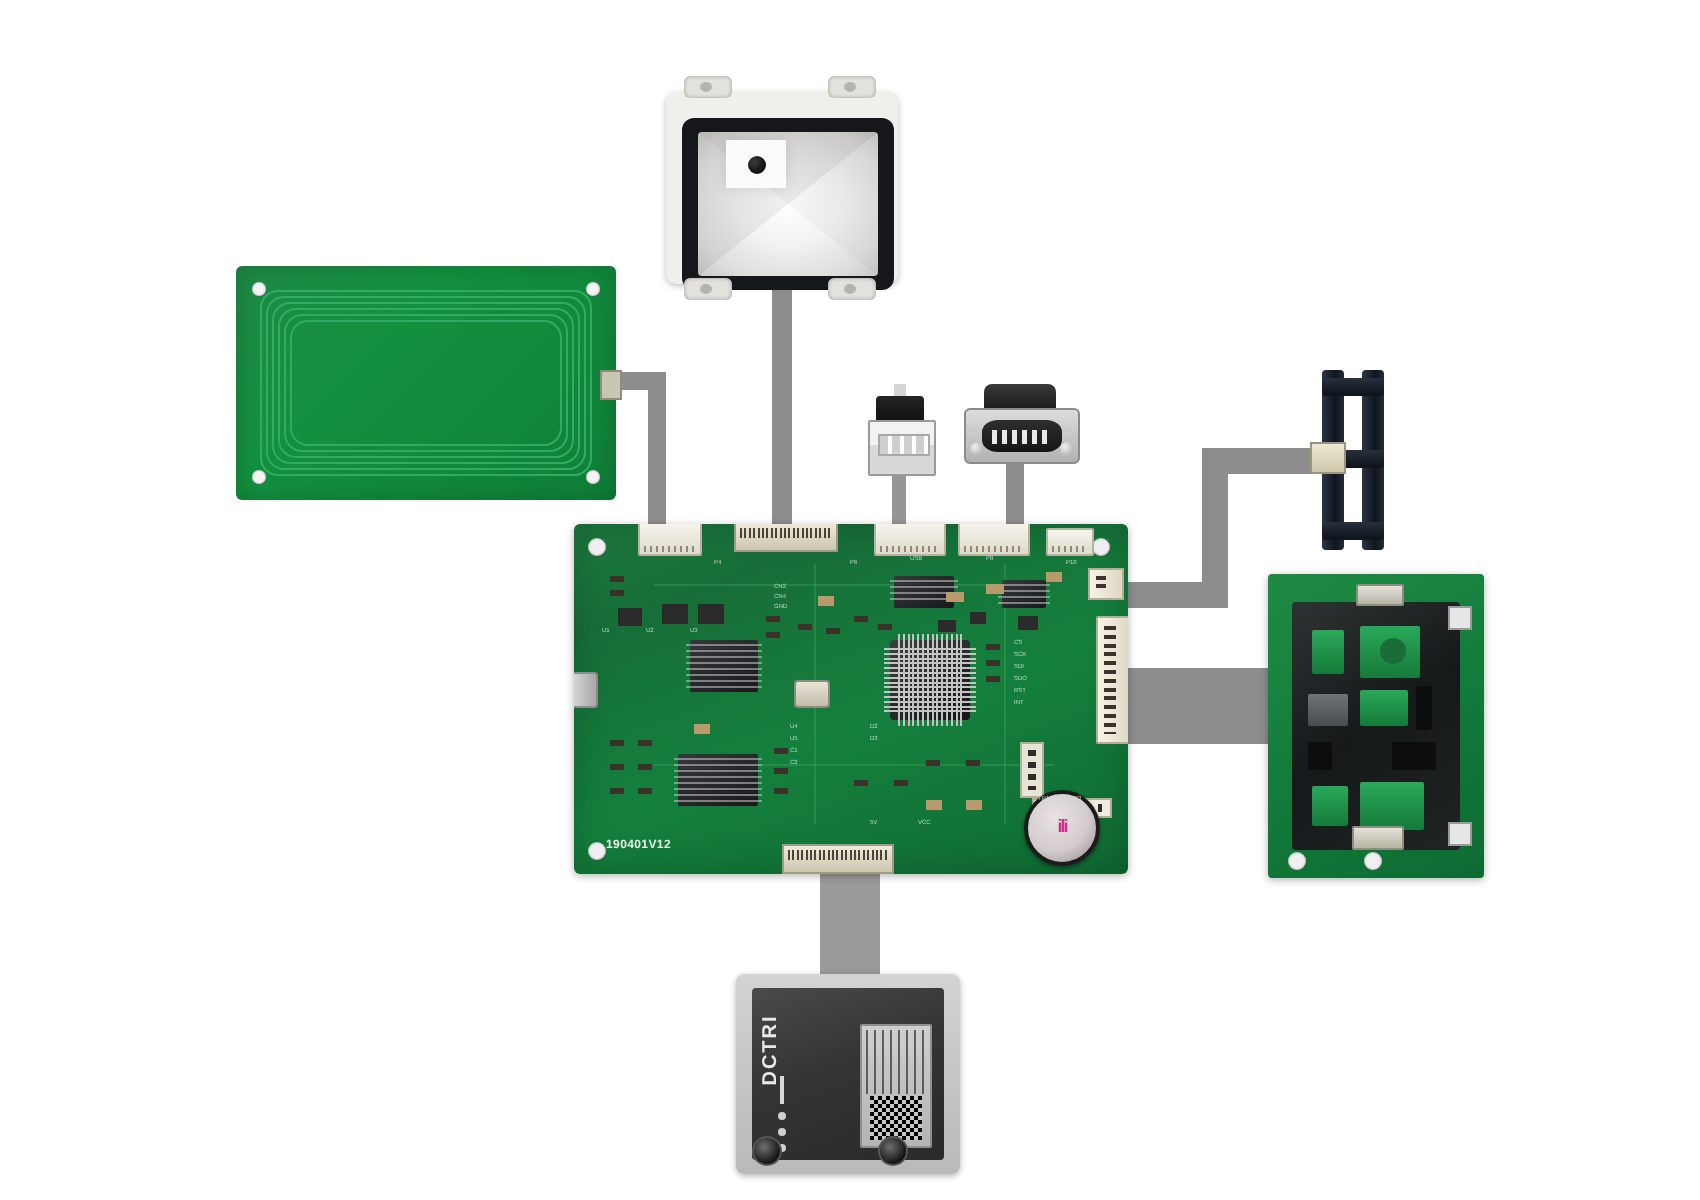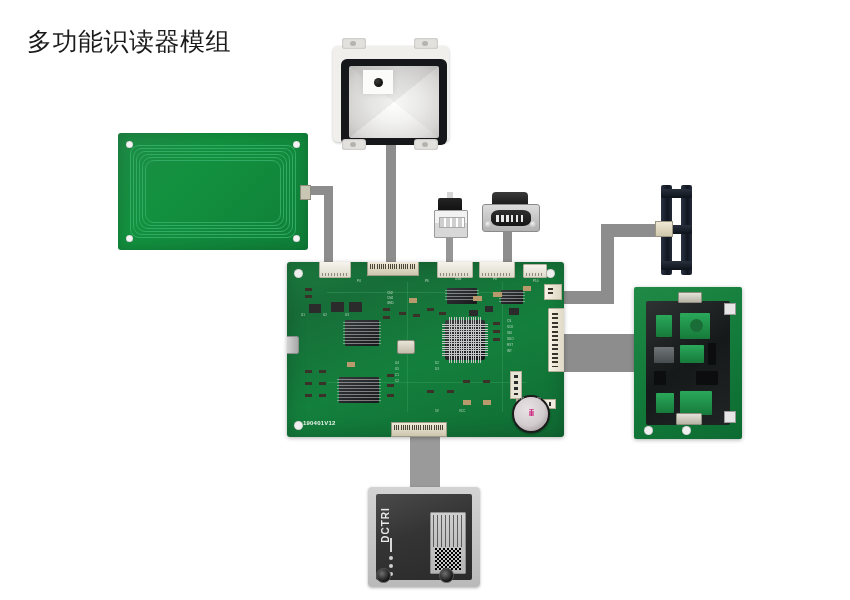--- a/index.html
+++ b/index.html
@@ -488,21 +488,20 @@
     border:1px solid #555;
   }
   #bm-screw-l { left: 8px; }
   #bm-screw-r { right: 26px; }
 </style>
 </head>
 <body>
 
 <div id="stage">
 
-  <div class="abs" id="page-title">多功能识读器模组</div>
 
   <div class="abs cable" style="left:305px; top:186px; width:28px; height:9px;"></div>
   <div class="abs cable" style="left:324px; top:186px; width:9px; height:86px;"></div>
 
   <div class="abs cable" style="left:386px; top:140px; width:10px; height:130px;"></div>
 
   <div class="abs cable-lt abs" style="position:absolute; left:446px; top:232px; width:7px; height:42px; background:#969696;"></div>
 
   <div class="abs" style="left:503px; top:228px; width:9px; height:46px; background:#8d8d8d;"></div>
 

